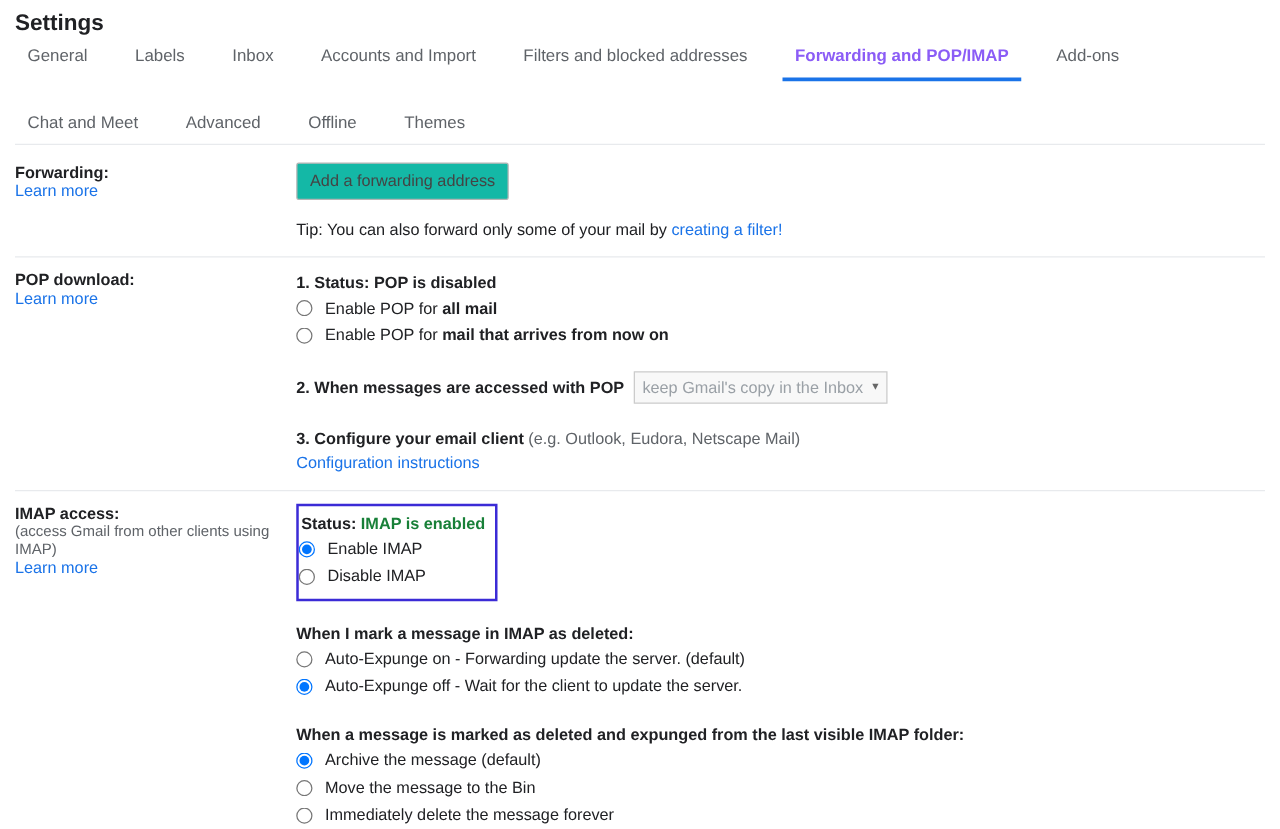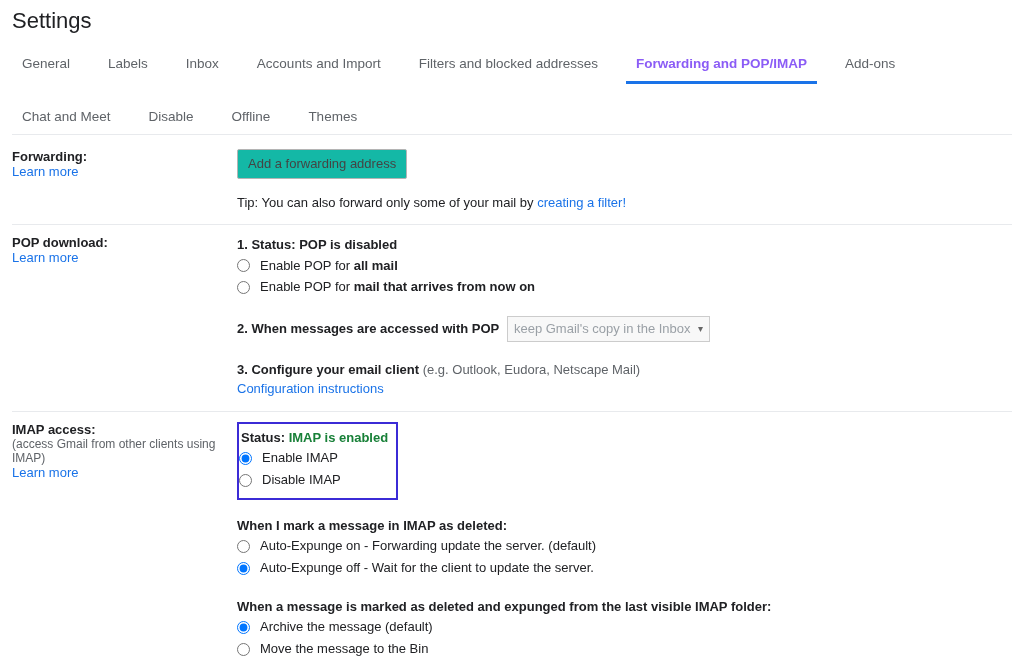--- a/index.html
+++ b/index.html
@@ -5,24 +5,23 @@
     * { box-sizing: border-box; margin: 0; padding: 0; }
     body {
       font-family: Arial, Helvetica, sans-serif;
       font-size: 13px;
       color: #202124;
       background: #fff;
       padding: 8px 12px;
       width: 1024px;
     }
     .page-title {
-      font-size: 22px;
-      font-weight: 400;
+      font-size: 18px;
+      font-weight: 700;
       color: #202124;
-      margin-bottom: 14px;
     }
     .tabs {
       display: flex;
       flex-wrap: wrap;
       border-bottom: 1px solid #e8eaed;
       gap: 18px;
       margin-bottom: 4px;
     }
     .tab {
       padding: 8px 10px 10px 10px;
@@ -116,21 +115,21 @@
 
 <div class="tabs">
   <div class="tab">General</div>
   <div class="tab">Labels</div>
   <div class="tab">Inbox</div>
   <div class="tab">Accounts and Import</div>
   <div class="tab">Filters and blocked addresses</div>
   <div class="tab active">Forwarding and POP/IMAP</div>
   <div class="tab">Add-ons</div>
   <div class="tab">Chat and Meet</div>
-  <div class="tab">Disable</div>
+  <div class="tab">Advanced</div>
   <div class="tab">Offline</div>
   <div class="tab">Themes</div>
 </div>
 
 <div class="section">
   <div class="section-left">
     <div class="label">Forwarding:</div>
     <div><span class="link">Learn more</span></div>
   </div>
   <div class="section-right">

